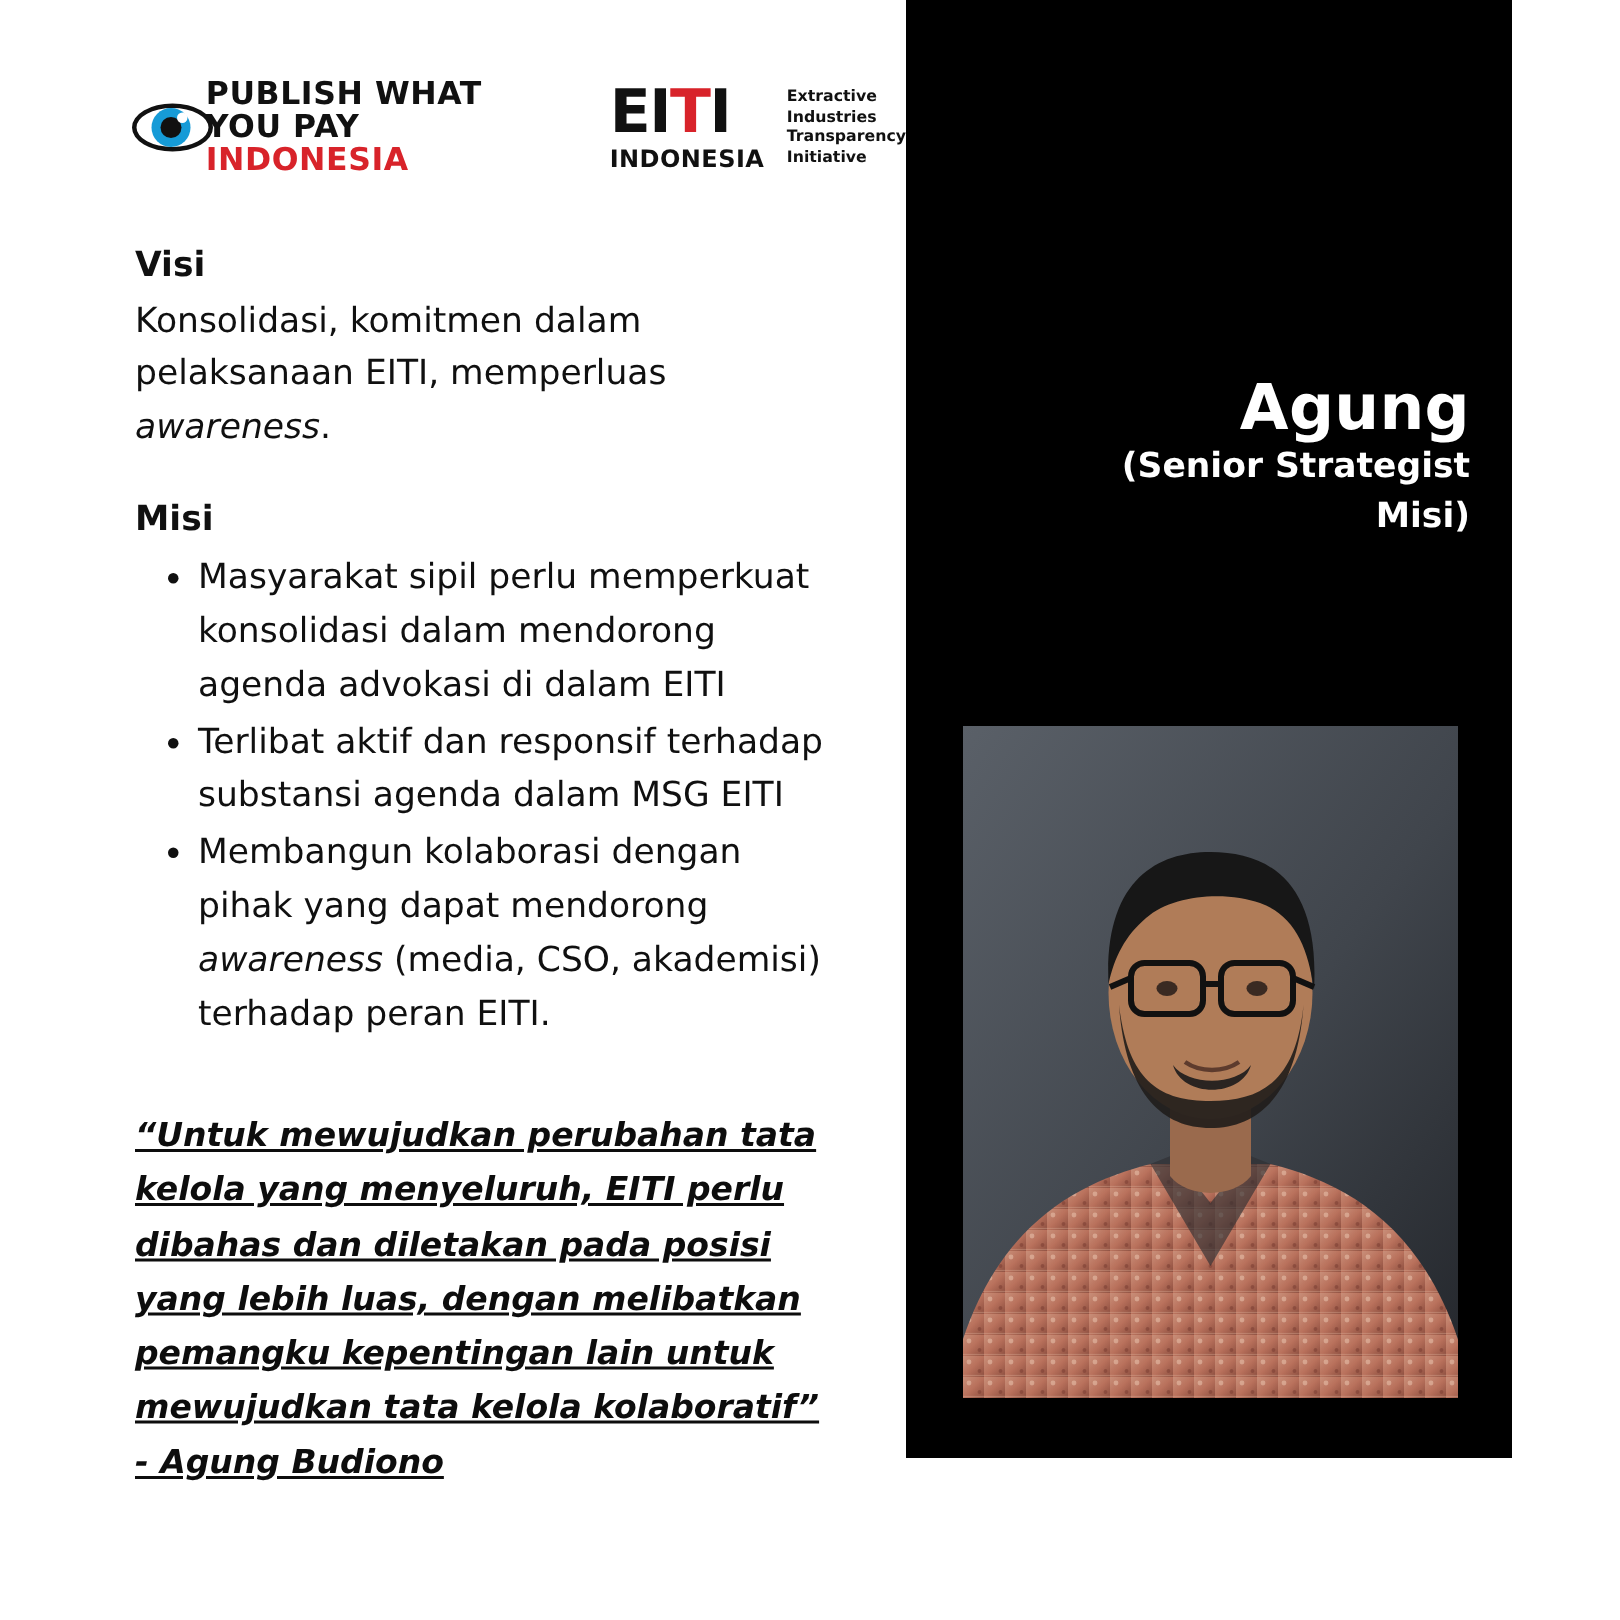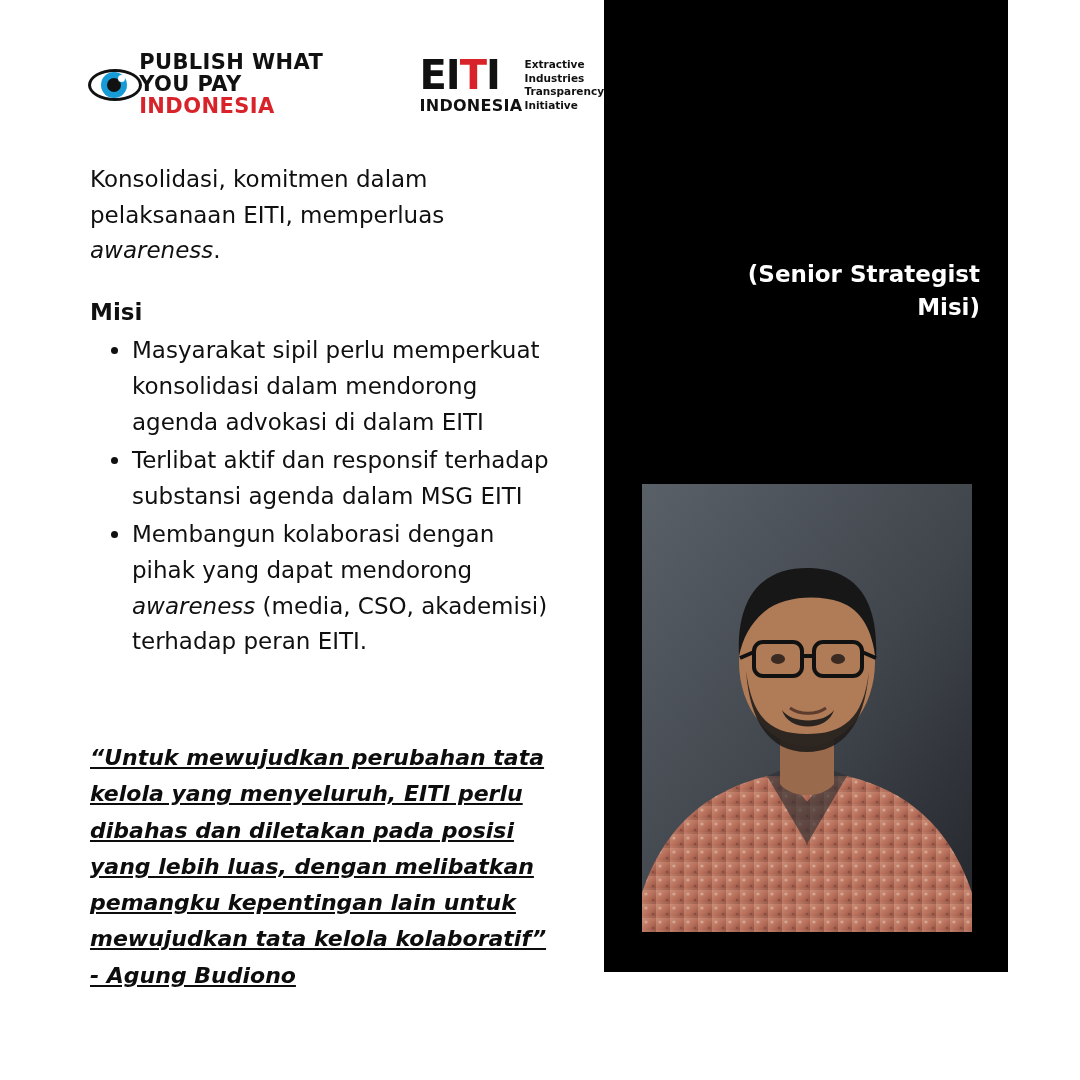--- a/index.html
+++ b/index.html
@@ -66,21 +66,21 @@
   .pwyp-text .l1 {
     font-size: 21px; font-weight: 700; letter-spacing: .4px;
     color: #111111;
   }
   .pwyp-text .l2 {
     font-size: 21px; font-weight: 700; letter-spacing: .4px;
     color: #d8232a;
   }
 
   
-  .eiti { display: flex; align-items: flex-start; gap: 2px; }
+  .eiti { display: flex; align-items: flex-start; gap: 15px; }
   .eiti-left { line-height: 1; }
   .eiti-left .big {
     font-size: 40px; font-weight: 800; letter-spacing: -1px; color: #111111;
   }
   .eiti-left .big .t { color: #d8232a; }
   .eiti-left .sub {
     margin-top: 3px;
     font-size: 16px; font-weight: 800; letter-spacing: .3px; color: #111111;
   }
   .eiti-right {
@@ -146,21 +146,20 @@
     text-align: right;
     color: #ffffff;
   }
   .name {
     font-size: 42px;
     font-weight: 800;
     line-height: 1.12;
     letter-spacing: .2px;
   }
   .role {
-    margin-top: 10px;
     font-size: 23px;
     font-weight: 700;
     line-height: 1.42;
     text-align: right;
   }
   .portrait {
     position: absolute;
     left: 38px; top: 484px;
     width: 330px; height: 448px;
     overflow: hidden;
@@ -199,40 +198,42 @@
           <div>Extractive</div>
           <div>Industries</div>
           <div>Transparency</div>
           <div>Initiative</div>
         </div>
       </div>
 
     </div>
 
     <div class="content">
+      <div class="h-label">Visi</div>
       <div class="para"><span>Konsolidasi, komitmen dalam pelaksanaan EITI, memperluas </span><em>awareness</em><span>.</span></div>
 
       <div class="gap"></div>
 
       <div class="h-label">Misi</div>
       <ul class="misi">
         <li><span>Masyarakat sipil perlu memperkuat konsolidasi dalam mendorong agenda advokasi di dalam EITI</span><em></em><span></span></li>
         <li><span>Terlibat aktif dan responsif terhadap substansi agenda dalam MSG EITI</span><em></em><span></span></li>
         <li><span>Membangun kolaborasi dengan pihak yang dapat mendorong </span><em>awareness</em><span> (media, CSO, akademisi) terhadap peran EITI.</span></li>
       </ul>
     </div>
 
     <div class="quote">“Untuk mewujudkan perubahan tata kelola yang menyeluruh, EITI perlu dibahas dan diletakan pada posisi yang lebih luas, dengan melibatkan pemangku kepentingan lain untuk mewujudkan tata kelola kolaboratif” - Agung Budiono</div>
 
   </div>
 
   <div class="right">
 
     <div class="name-block">
       <div class="name">
+        <div>Agung</div>
       </div>
       <div class="role">
         <div>(Senior Strategist</div>
         <div>Misi)</div>
       </div>
     </div>
 
     <div class="portrait">
       <svg viewBox="0 0 330 448" xmlns="http://www.w3.org/2000/svg" aria-hidden="true">
         <defs>

